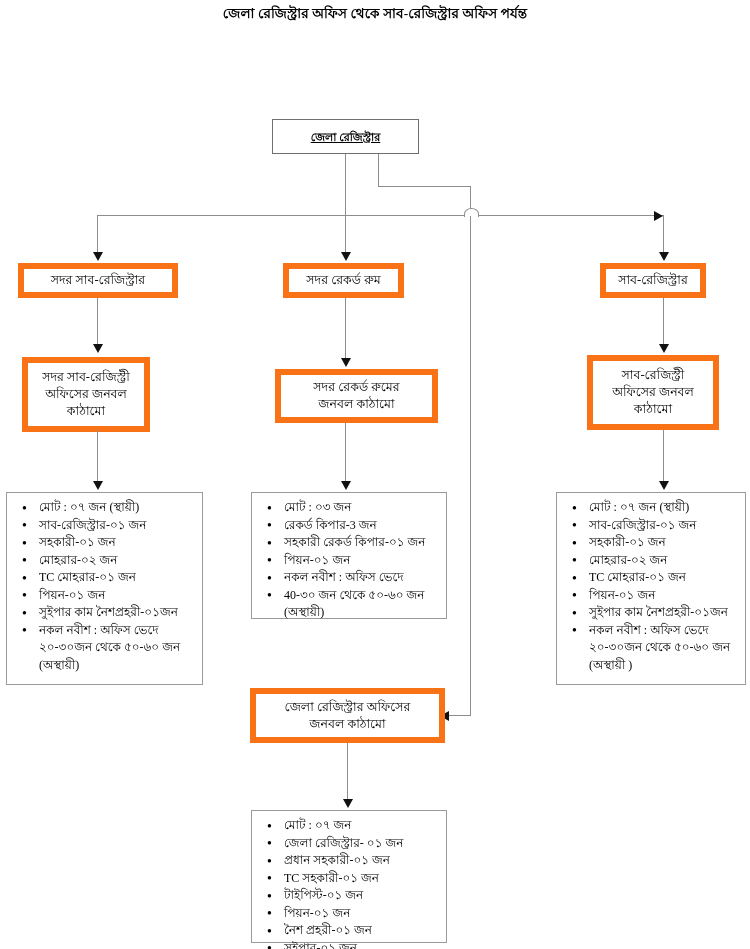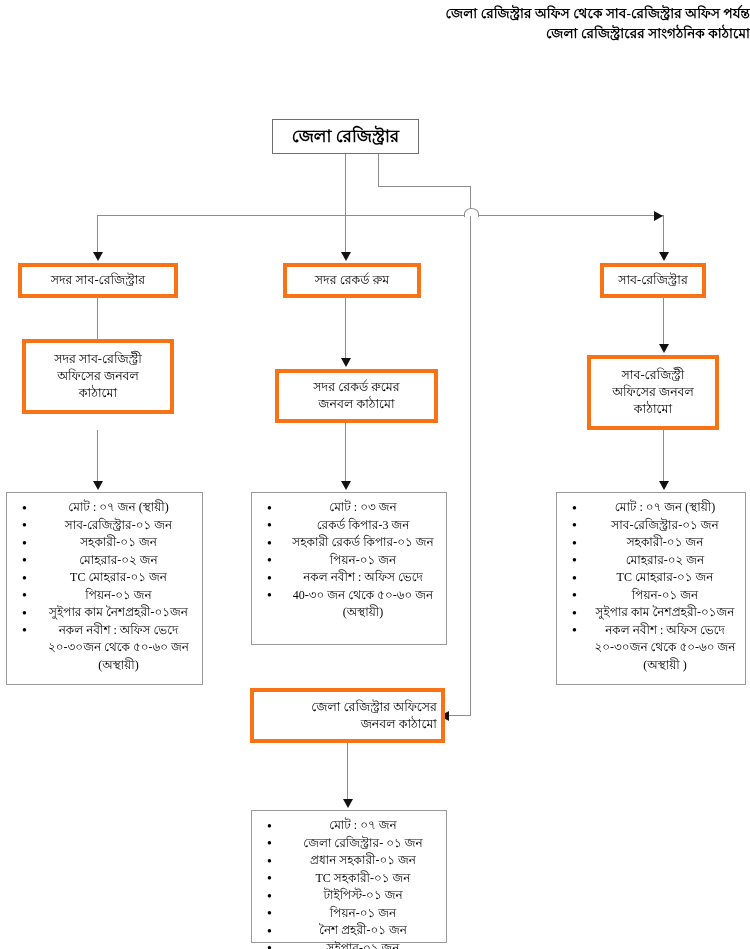--- a/index.html
+++ b/index.html
@@ -16,61 +16,61 @@
     width: 750px;
     height: 949px;
     background: #ffffff;
     overflow: hidden;
   }
   .title {
     position: absolute;
     left: 0;
     top: 4px;
     width: 750px;
-    text-align: right;
+    text-align: center;
     font-size: 13.5px;
     line-height: 20px;
     font-weight: 600;
     letter-spacing: 0.1px;
   }
   .title .l2 { display: block; }
 
   .box {
     position: absolute;
     box-sizing: border-box;
-    border: 4px solid #f97316;
+    border: 6px solid #f97316;
     background: #ffffff;
     display: flex;
     align-items: center;
     justify-content: center;
     text-align: center;
     font-size: 12.5px;
     line-height: 17px;
     padding: 2px 4px;
   }
   .box.root {
     border: 1px solid #6f6f6f;
-    font-size: 17px;
+    font-size: 11px;
     font-weight: 700;
     line-height: 22px;
+    text-decoration: underline;
   }
   .box .txt { display: block; width: 100%; }
 
   .listbox {
     position: absolute;
     box-sizing: border-box;
     border: 1px solid #9a9a9a;
     background: #ffffff;
     padding: 6px 4px 6px 4px;
   }
   .listbox ul {
     margin: 0;
     padding: 0 0 0 26px;
     list-style: none;
-    text-align: center;
   }
   .listbox li {
     position: relative;
     font-size: 12px;
     line-height: 17.5px;
     padding-left: 2px;
     margin: 0 0 0 0;
     white-space: pre-line;
   }
   .listbox li::before {
@@ -118,21 +118,20 @@
     background: #ffffff;
   }
 </style>
 </head>
 <body>
 
 <div id="canvas">
 
   <div class="title">
     <span>জেলা রেজিস্ট্রার অফিস থেকে সাব-রেজিস্ট্রার অফিস পর্যন্ত</span>
-    <span class="l2">জেলা রেজিস্ট্রারের সাংগঠনিক কাঠামো</span>
   </div>
 
   <div class="box root" style="left:272px; top:119px; width:147px; height:35px;">
     <span class="txt">জেলা রেজিস্ট্রার</span>
   </div>
 
   <div class="vline" style="left:378px; top:154px; height:33px;"></div>
 
   <div class="hline" style="left:378px; top:186px; width:93px;"></div>
 
@@ -148,21 +147,21 @@
   <div class="arrow-left" style="left:440px; top:711px;"></div>
 
   <div class="vline" style="left:97px; top:215px; height:39px;"></div>
   <div class="arrow-down" style="left:93px; top:252px;"></div>
   <div class="box" style="left:18px; top:263px; width:160px; height:35px;">
     <span class="txt">সদর সাব-রেজিস্ট্রার</span>
   </div>
 
   <div class="vline" style="left:97px; top:298px; height:48px;"></div>
   <div class="arrow-down" style="left:93px; top:344px;"></div>
-  <div class="box" style="left:22px; top:339px; width:152px; height:75px;">
+  <div class="box" style="left:22px; top:357px; width:128px; height:75px;">
     <span class="txt" style="white-space:pre-line;">সদর সাব-রেজিস্ট্রী
 অফিসের জনবল
 কাঠামো</span>
   </div>
 
   <div class="vline" style="left:97px; top:430px; height:53px;"></div>
   <div class="arrow-down" style="left:93px; top:481px;"></div>
   <div class="listbox" style="left:6px; top:492px; width:197px; height:193px;">
     <ul>
       <li>মোট : ০৭ জন (স্থায়ী)</li>
@@ -173,34 +172,34 @@
       <li>পিয়ন-০১ জন</li>
       <li>সুইপার কাম নৈশপ্রহরী-০১জন</li>
       <li>নকল নবীশ : অফিস ভেদে
 ২০-৩০জন থেকে ৫০-৬০ জন
 (অস্থায়ী)</li>
     </ul>
   </div>
 
   <div class="vline" style="left:345px; top:215px; height:39px;"></div>
   <div class="arrow-down" style="left:341px; top:252px;"></div>
-  <div class="box" style="left:283px; top:263px; width:138px; height:35px;">
+  <div class="box" style="left:283px; top:263px; width:121px; height:35px;">
     <span class="txt">সদর রেকর্ড রুম</span>
   </div>
 
   <div class="vline" style="left:345px; top:298px; height:62px;"></div>
   <div class="arrow-down" style="left:341px; top:358px;"></div>
   <div class="box" style="left:275px; top:369px; width:163px; height:54px;">
     <span class="txt" style="white-space:pre-line;">সদর রেকর্ড রুমের
 জনবল কাঠামো</span>
   </div>
 
   <div class="vline" style="left:345px; top:423px; height:60px;"></div>
   <div class="arrow-down" style="left:341px; top:481px;"></div>
-  <div class="listbox" style="left:251px; top:492px; width:196px; height:153px;">
+  <div class="listbox" style="left:251px; top:492px; width:196px; height:127px;">
     <ul>
       <li>মোট : ০৩ জন</li>
       <li>রেকর্ড কিপার-3 জন</li>
       <li>সহকারী রেকর্ড কিপার-০১ জন</li>
       <li>পিয়ন-০১ জন</li>
       <li>নকল নবীশ : অফিস ভেদে</li>
       <li>40-৩০ জন থেকে ৫০-৬০ জন
 (অস্থায়ী)</li>
     </ul>
   </div>
@@ -235,21 +234,21 @@
       <li>TC মোহরার-০১ জন</li>
       <li>পিয়ন-০১ জন</li>
       <li>সুইপার কাম নৈশপ্রহরী-০১জন</li>
       <li>নকল নবীশ : অফিস ভেদে
 ২০-৩০জন থেকে ৫০-৬০ জন
 (অস্থায়ী )</li>
     </ul>
   </div>
 
   <div class="box" style="left:250px; top:688px; width:195px; height:55px;">
-    <span class="txt" style="white-space:pre-line;text-align:right;">জেলা রেজিস্ট্রার অফিসের
+    <span class="txt" style="white-space:pre-line;">জেলা রেজিস্ট্রার অফিসের
 জনবল কাঠামো</span>
   </div>
 
   <div class="vline" style="left:347px; top:743px; height:58px;"></div>
   <div class="arrow-down" style="left:343px; top:799px;"></div>
 
   <div class="listbox" style="left:251px; top:810px; width:196px; height:133px;">
     <ul>
       <li>মোট : ০৭ জন</li>
       <li>জেলা রেজিস্ট্রার- ০১ জন</li>

